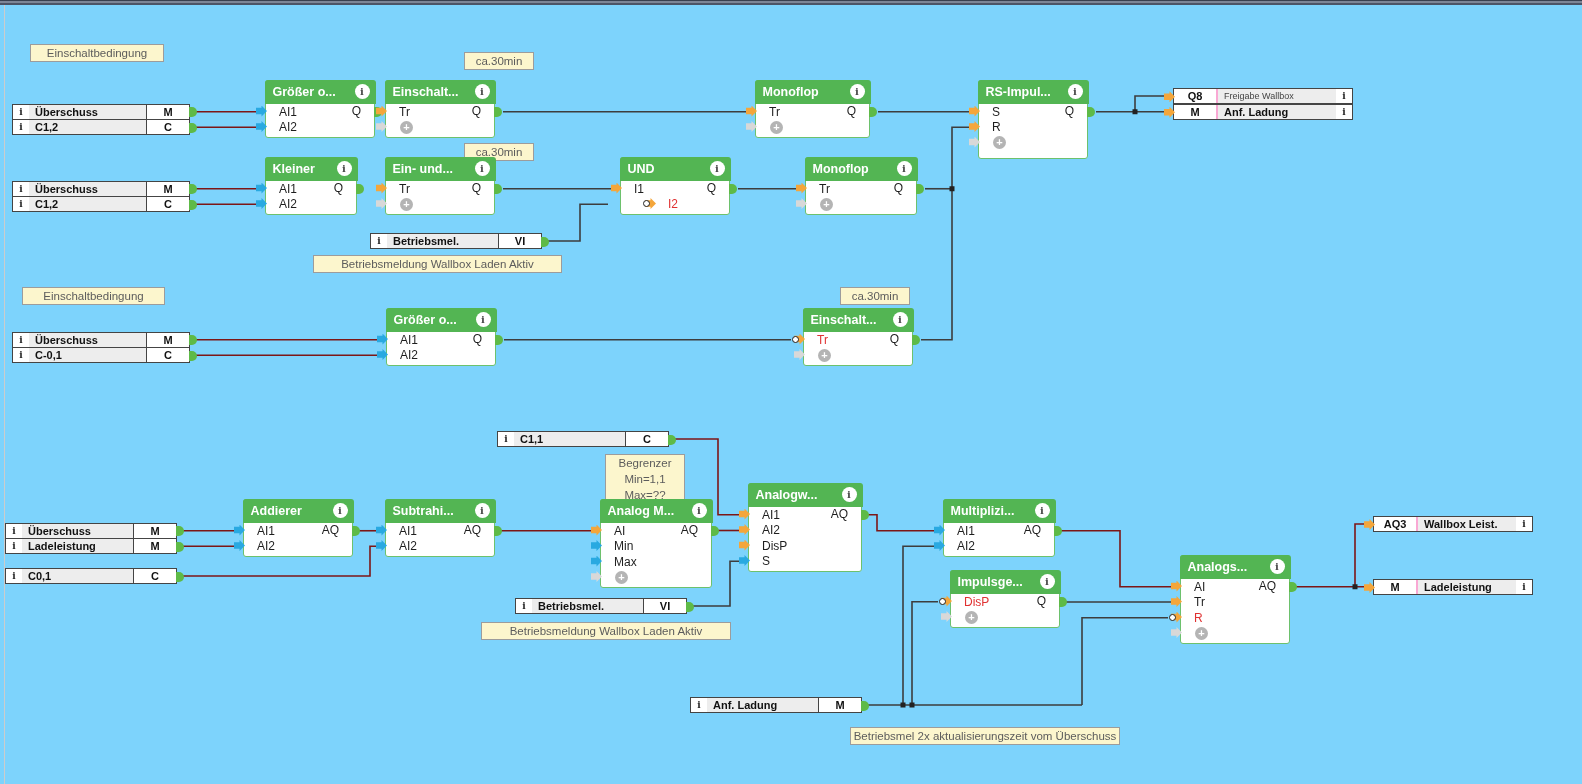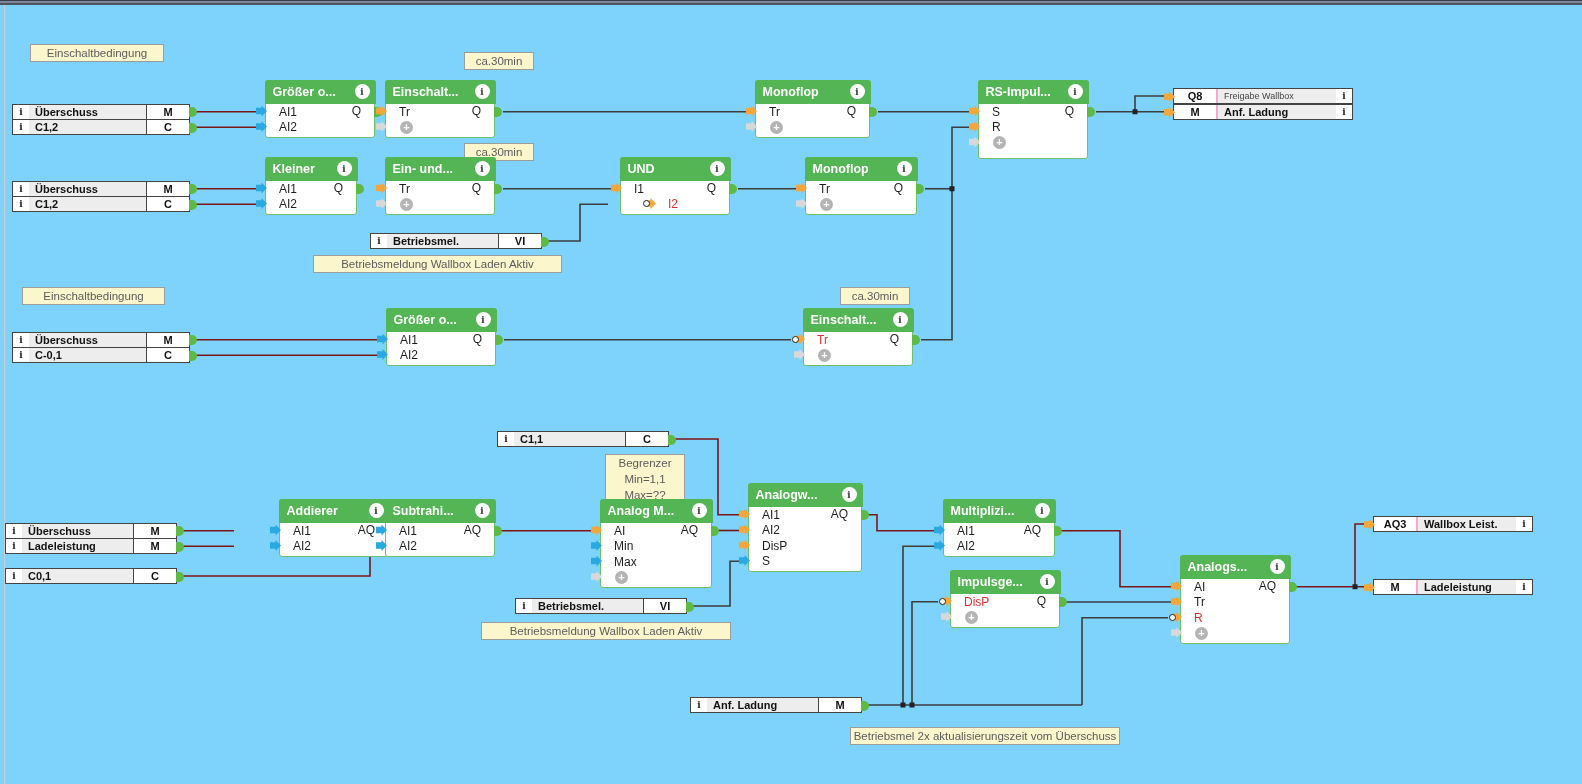--- a/index.html
+++ b/index.html
@@ -342,21 +342,21 @@
           <div class="neg"></div>
           <div class="plabel red">Tr</div>
         </div>
         <div class="prow" style="left: 0px; top: 38px; height: 15.5px;">
           <div class="conn gray"></div>
           <div class="plus">+</div>
         </div>
         <div class="outlabel" style="top: 23px;">Q</div>
         <div class="nub" style="top: 25.5px;"></div>
       </div>
-      <div class="fblock" style="left: 243px; top: 499px; width: 110px; height: 58px; margin-left: 36px;">
+      <div class="fblock" style="left: 243px; top: 499px; width: 110px; height: 58px;">
         <div class="hdr">Addierer<div class="iico">i</div></div>
         <div class="prow" style="left: 0px; top: 22.5px; height: 15.5px; right: 0px;">
           <div class="conn blue"></div>
           <div class="plabel">AI1</div>
         </div>
         <div class="prow" style="left: 0px; top: 38px; height: 15.5px; right: 0px;">
           <div class="conn blue"></div>
           <div class="plabel">AI2</div>
         </div>
         <div class="outlabel" style="top: 23px;">AQ</div>

